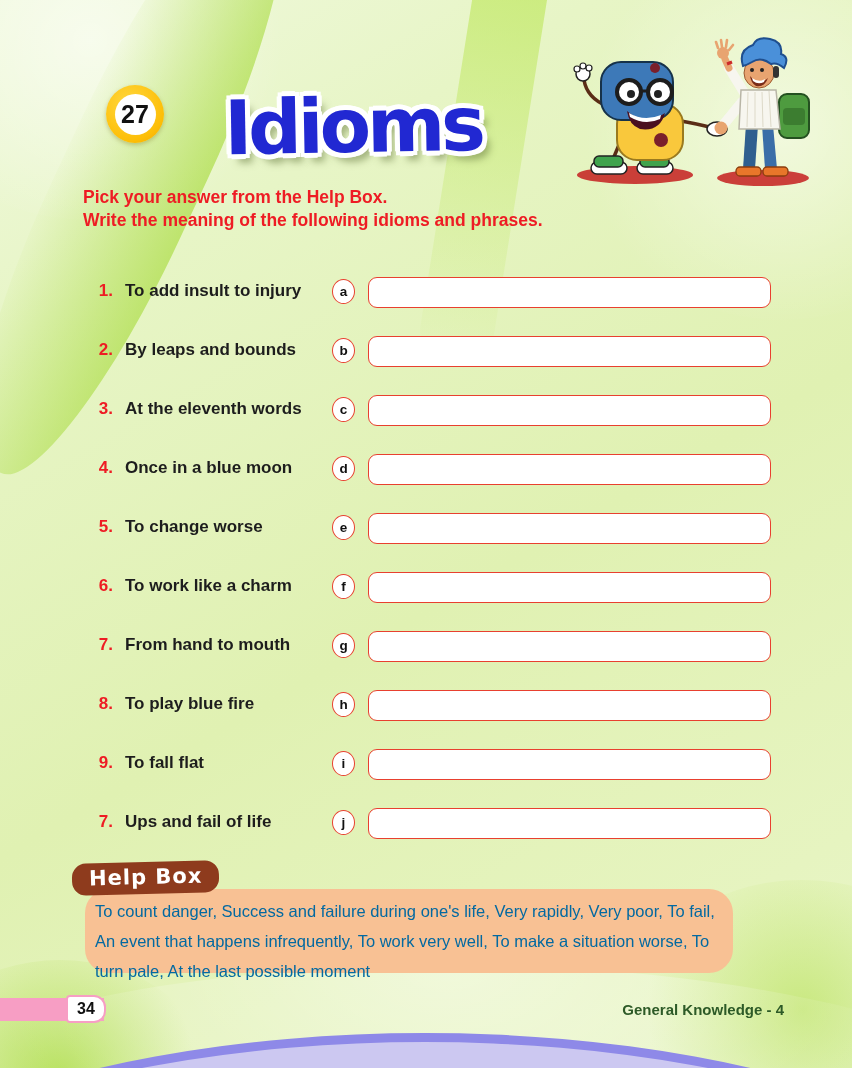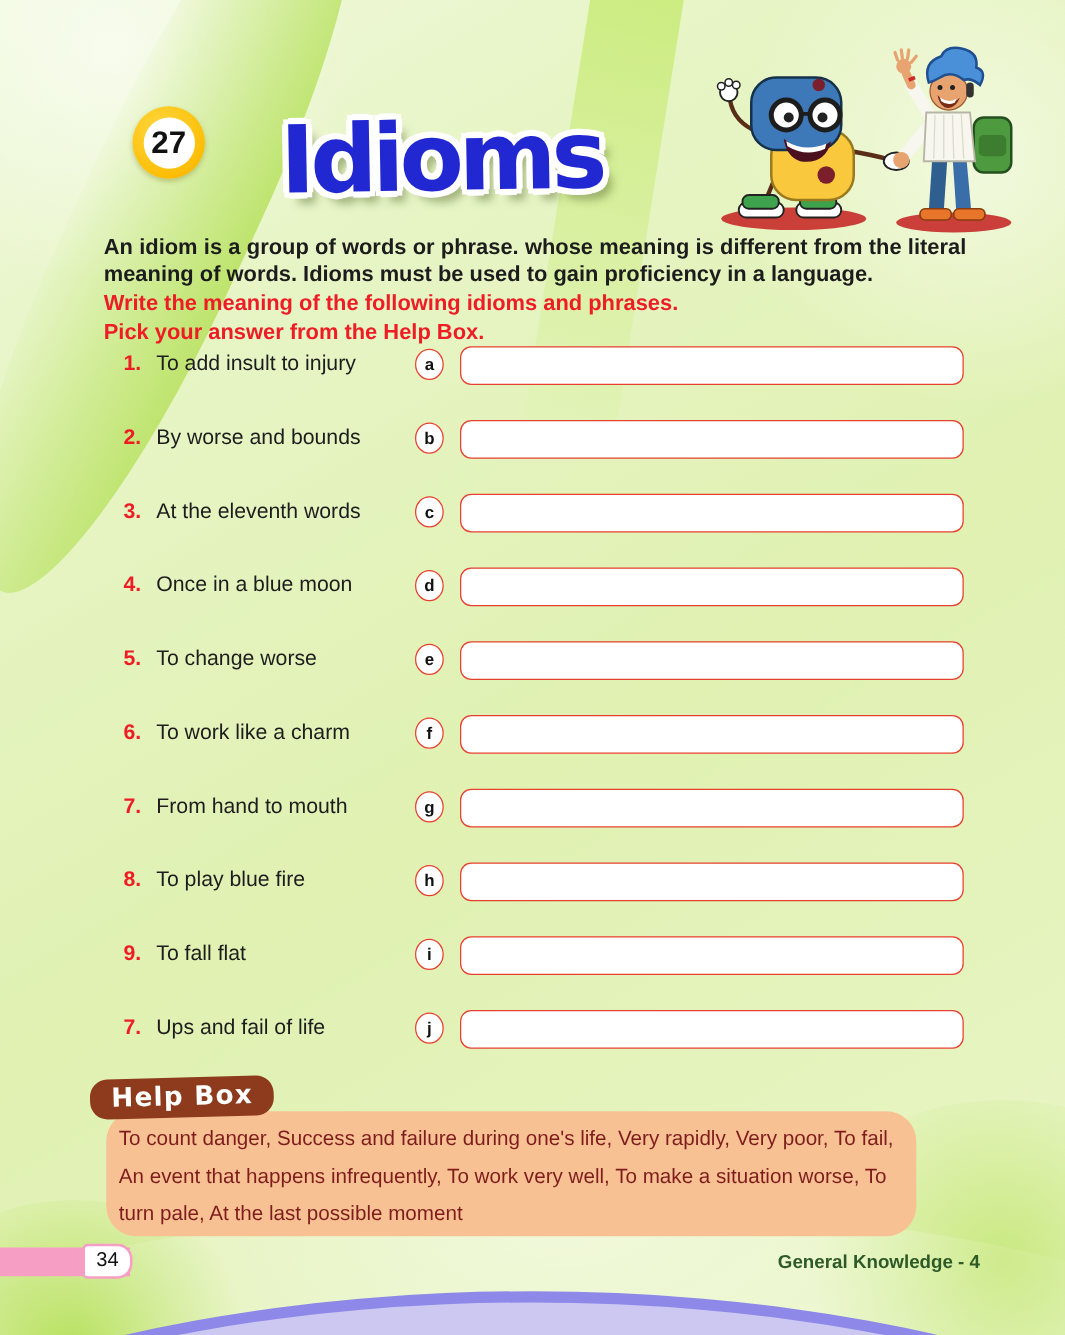--- a/index.html
+++ b/index.html
@@ -48,41 +48,41 @@
   
   .intro{position:absolute;left:83px;top:186px;width:690px;}
   .intro-desc{font-size:17.5px;font-weight:bold;color:#1c1c1c;line-height:1.28;
     text-align:justify;margin:0;}
   .intro-red{font-size:17.5px;font-weight:bold;color:#ee1c24;line-height:1.3;margin:0;}
   
   .qlist{position:absolute;left:0;top:277px;width:852px;}
   .q-row{position:relative;height:31px;margin-bottom:28px;}
   .q-num{position:absolute;left:60px;top:4px;width:53px;text-align:right;
     font-size:17px;font-weight:bold;color:#ee1c24;}
-  .q-text{position:absolute;left:125px;top:4px;font-size:17px;font-weight:400;color:#1d1d1d;}
+  .q-text{position:absolute;left:125px;top:4px;font-size:17px;font-weight:700;color:#1d1d1d;}
   .q-letter{position:absolute;left:332px;top:2px;width:23px;height:25px;border-radius:50%;
     background:#fff;border:1.6px solid #e8402f;box-sizing:border-box;
     display:flex;align-items:center;justify-content:center;
     font-size:13.5px;font-weight:bold;color:#111;}
   .q-answer{position:absolute;left:368px;top:0;width:403px;height:31px;box-sizing:border-box;
     background:#fff;border:1.8px solid #e8402f;border-radius:9px;outline:none;
     font-size:15px;color:#1d1d1d;padding:0 10px;font-family:inherit;}
   
   .help-label{position:absolute;left:72px;top:862px;padding:3px 17px 5px 17px;
     background:#8e3b1d;color:#fff;border-radius:14px;font-size:21px;font-weight:bold;
     letter-spacing:1px;transform:rotate(-1.5deg);font-family:"DejaVu Sans",sans-serif;}
-  .help-box{position:absolute;left:85px;top:889px;width:648px;height:100px;box-sizing:border-box;
+  .help-box{position:absolute;left:85px;top:889px;width:648px;height:84px;box-sizing:border-box;
     background:#f8c194;border-radius:24px;padding:7px 16px 0 10px;
-    font-size:16.5px;color:#7f1d1d;line-height:1.82;font-weight:500;}
+    font-size:16.5px;color:#0369a1;line-height:1.82;font-weight:500;}
   
   .page-band{position:absolute;left:0;top:998px;width:104px;height:23px;background:#f79ec4;}
   .page-tab{position:absolute;left:66px;top:995px;width:40px;height:28px;box-sizing:border-box;
     background:#fff;border:2px solid #f79ec4;border-radius:4px 12px 12px 4px;
     display:flex;align-items:center;justify-content:center;
-    font-size:16px;font-weight:normal;color:#111;}
+    font-size:16px;font-weight:bold;color:#111;}
   .footer-text{position:absolute;right:68px;top:1001px;font-size:15px;font-weight:bold;
     color:#2d5a27;}
 </style>
 </head>
 <body>
 
 <div class="page">
 
   <div class="glow-tl"></div>
   <div class="glow-tr"></div>
@@ -157,35 +157,34 @@
       <path d="M207 48 Q216 59 225 50 Q221 60 213 58 Q208 55 207 48 Z" fill="#7a2c18"></path>
       <path d="M209 50 Q216 55 222 51 L221 54 Q215 57 210 53 Z" fill="#fff"></path>
       <circle cx="209" cy="42" r="2" fill="#222"></circle>
       <circle cx="219" cy="42" r="2" fill="#222"></circle>
       <path d="M200 38 Q195 22 210 17 Q214 8 227 11 Q240 14 238 26 Q247 29 241 40 Q234 34 228 36 Q218 28 209 34 Q204 37 200 38 Z" fill="#4a90d9" stroke="#1f4f8f" stroke-width="2"></path>
       <rect x="230" y="38" width="6" height="12" rx="3" fill="#333"></rect>
     </g>
   </svg>
 
   <div class="intro">
-    <p class="intro-desc">An idiom is a group of words or phrase. whose meaning is different from the literal meaning of words. Idioms must be used to gain proficiency in a language.</p>
+    <p class="intro-red">Pick your answer from the Help Box.</p>
     <p class="intro-red">Write the meaning of the following idioms and phrases.</p>
-    <p class="intro-red">Pick your answer from the Help Box.</p>
   </div>
 
   <div class="qlist">
     <div class="q-row">
       <span class="q-num">1.</span>
       <span class="q-text">To add insult to injury</span>
       <span class="q-letter">a</span>
       <input class="q-answer" type="text" style="">
     </div>
     <div class="q-row">
       <span class="q-num">2.</span>
-      <span class="q-text">By worse and bounds</span>
+      <span class="q-text">By leaps and bounds</span>
       <span class="q-letter">b</span>
       <input class="q-answer" type="text" style="">
     </div>
     <div class="q-row">
       <span class="q-num">3.</span>
       <span class="q-text">At the eleventh words</span>
       <span class="q-letter">c</span>
       <input class="q-answer" type="text" style="">
     </div>
     <div class="q-row">

